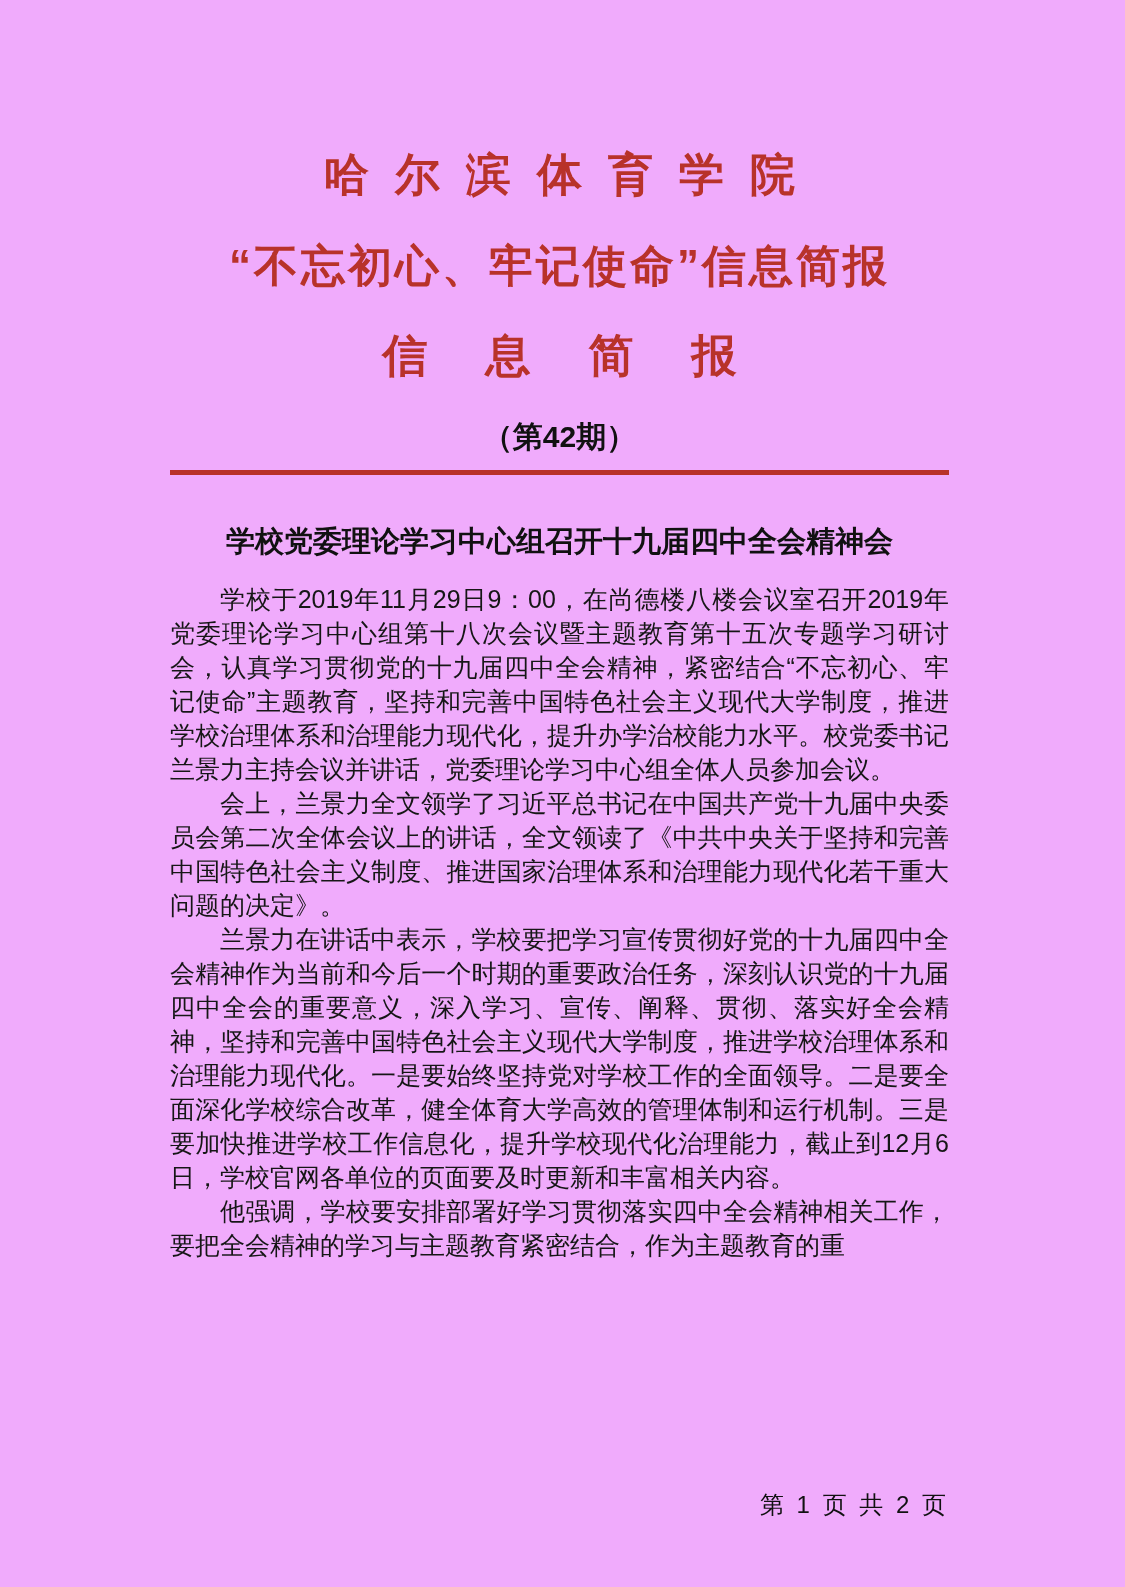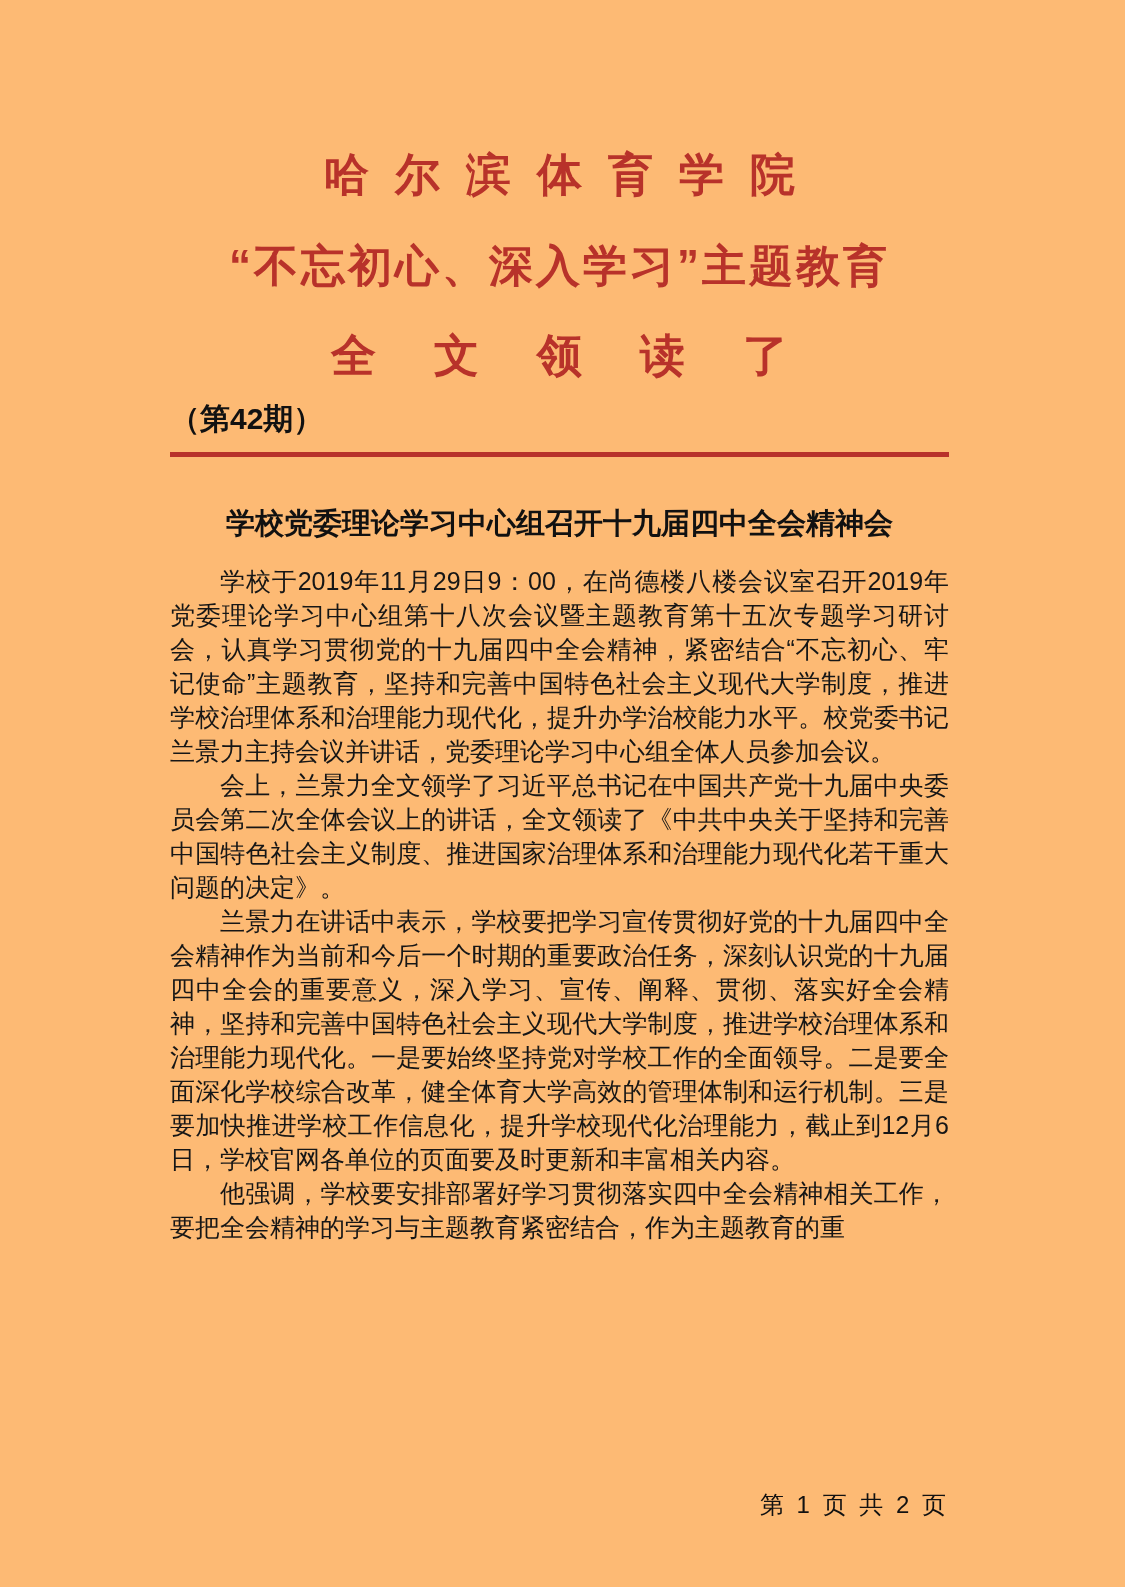--- a/index.html
+++ b/index.html
@@ -6,21 +6,21 @@
   html, body { background: #ffffff; }
   body {
     font-family: "Liberation Sans", "DejaVu Sans", sans-serif;
     color: #1a1a1a;
   }
   .page {
     position: relative;
     width: 1125px;
     height: 1587px;
     margin: 0 auto;
-    background: #fdba74;
+    background: #f0abfc;
     padding: 148px 176px 0 170px;
     display: flex;
     flex-direction: column;
   }
   
   .doc-title-1 {
     color: var(--accent, #b8322a);
     font-size: 45px;
     font-weight: 600;
     text-align: center;
@@ -44,21 +44,22 @@
     text-align: center;
     letter-spacing: 58px;
     text-indent: 58px;
     margin-top: 36px;
     line-height: 1.2;
   }
   .issue-no {
     color: #111;
     font-size: 30px;
     font-weight: 700;
-    margin-top: 16px;
+    text-align: center;
+    margin-top: 34px;
   }
   
   .issuer {
     margin-top: 44px;
     font-weight: 700;
     color: #111;
   }
   .issuer-line1 {
     font-size: 23px;
     letter-spacing: 1px;
@@ -114,22 +115,22 @@
     letter-spacing: 3px;
     color: #111;
   }
 </style>
 </head>
 <body>
 
 <div class="page">
 
   <div class="doc-title-1">哈尔滨体育学院</div>
-  <div class="doc-title-2">“不忘初心、深入学习”主题教育</div>
-  <div class="doc-title-3">全文领读了</div>
+  <div class="doc-title-2">“不忘初心、牢记使命”信息简报</div>
+  <div class="doc-title-3">信息简报</div>
   <div class="issue-no">（第42期）</div>
 
 
   <hr class="red-rule">
 
   <div class="article-title">
     <div>学校党委理论学习中心组召开十九届四中全会精神会</div>
   </div>
 
   <div class="article-body">

